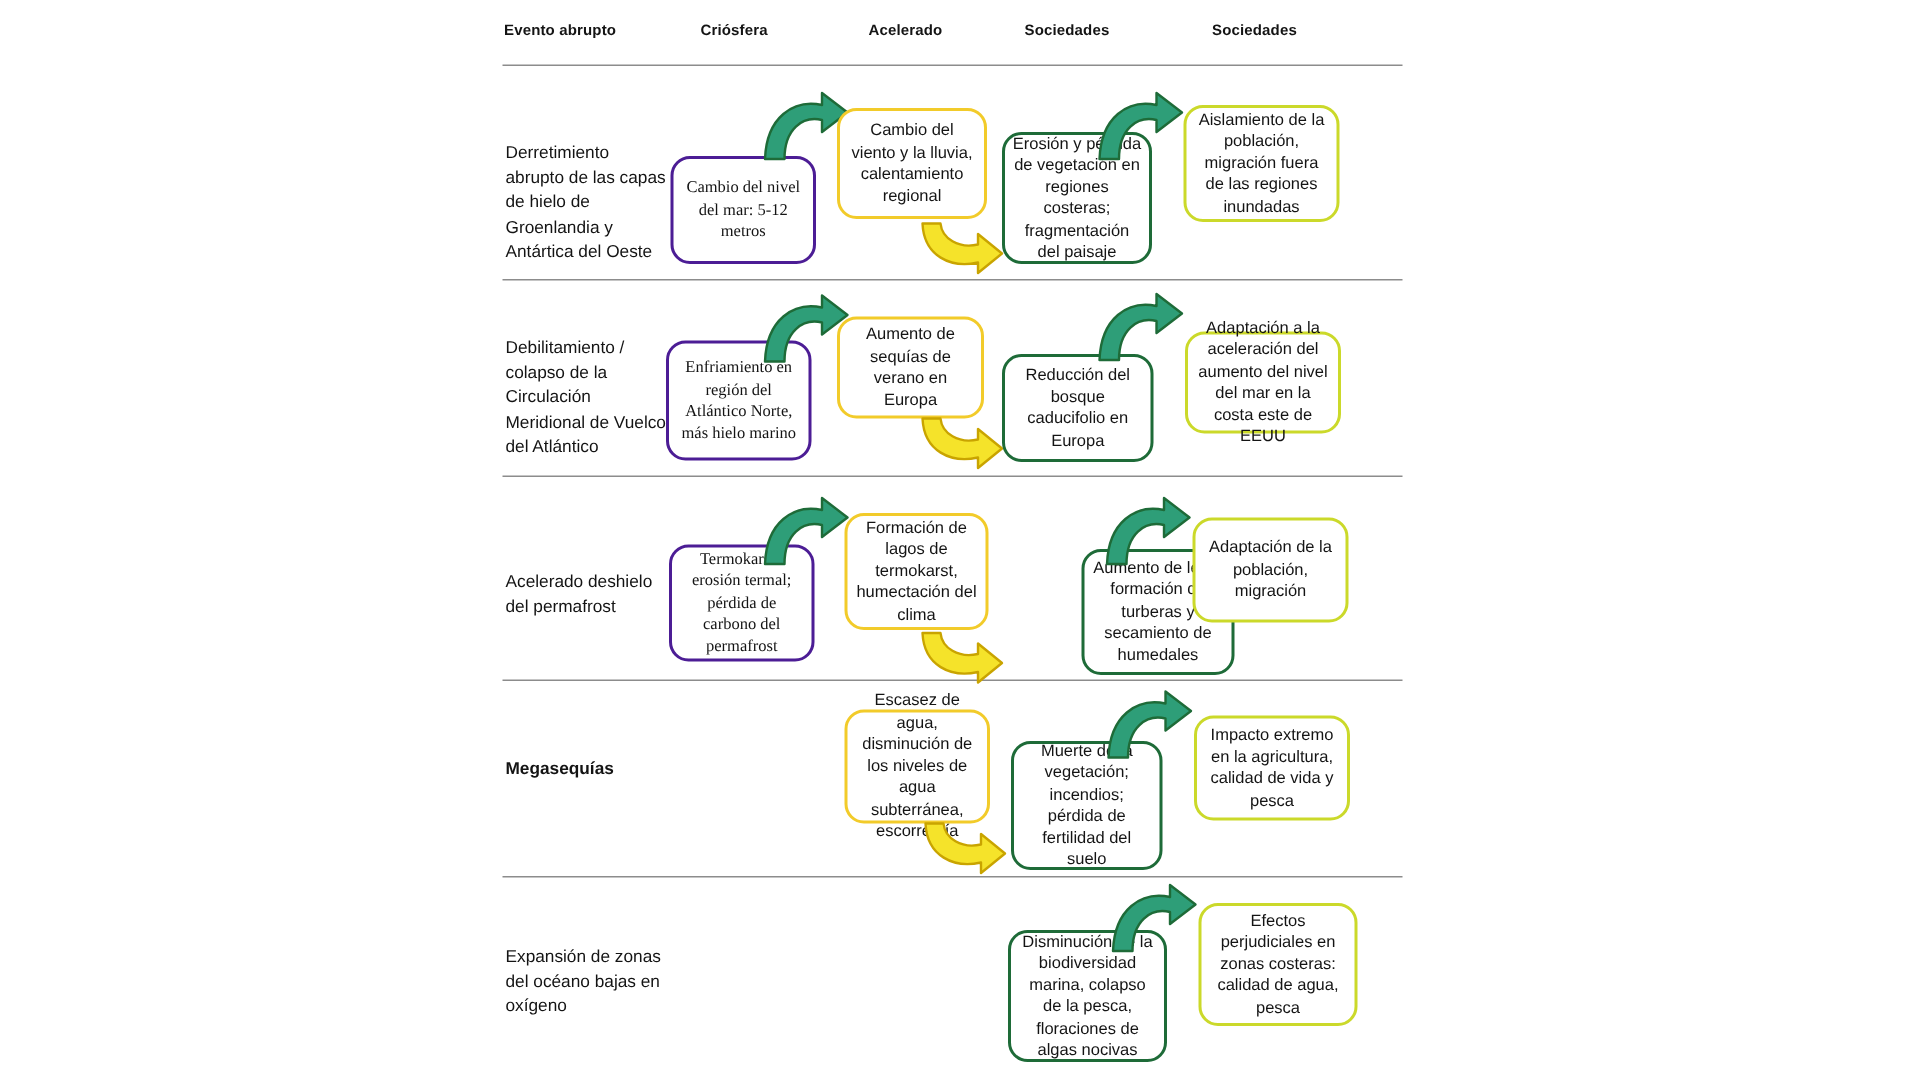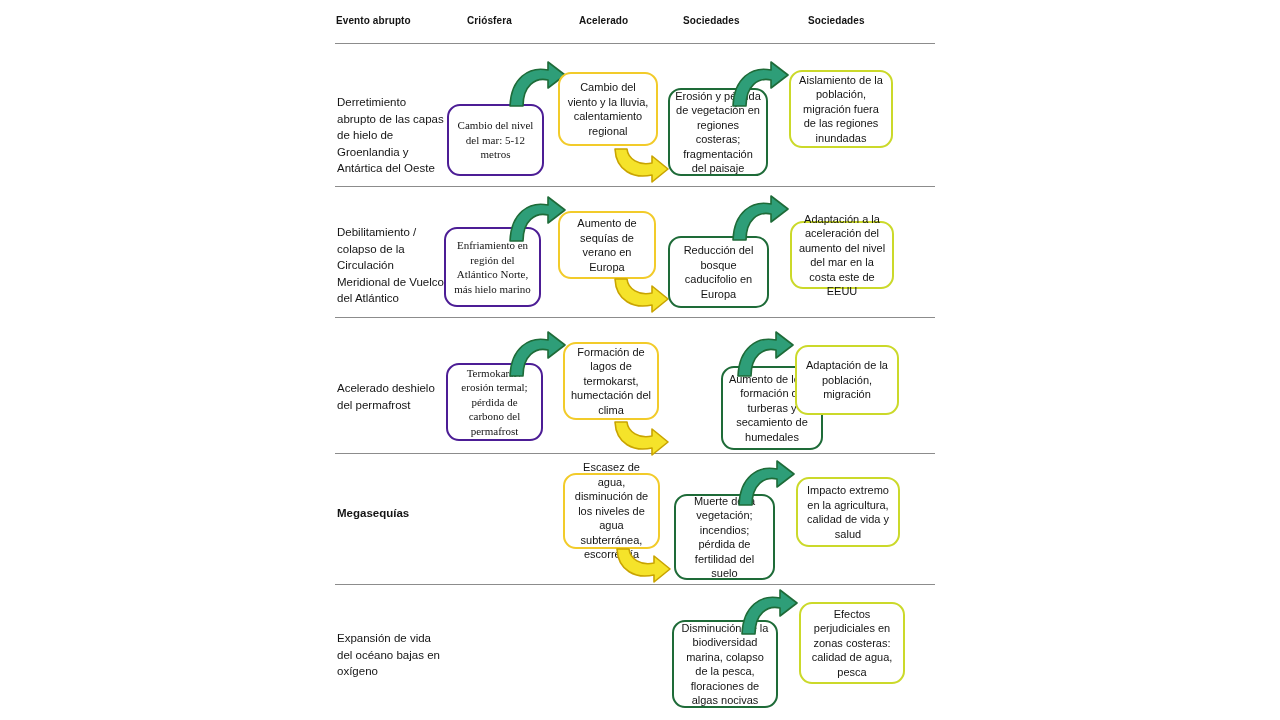--- a/index.html
+++ b/index.html
@@ -186,23 +186,23 @@
   </div>
 
   <div class="node eco" style="left:674px; top:494px; width:101px; height:86px;">Muerte de la vegetación; incendios; pérdida de fertilidad del suelo</div>
 
   <div class="arrow" style="left:732px; top:459px;">
     <svg width="66" height="50" viewBox="0 0 66 50">
       <path d="M7,46 C8,18 26,6 45,10 L45,2 L62,15 L45,28 L45,20 C32,17 20,26 20,46 Z" fill="#2e9e78" stroke="#1e6b38" stroke-width="1.6" stroke-linejoin="round"></path>
     </svg>
   </div>
 
-  <div class="node soc" style="left:796px; top:477px; width:104px; height:70px;">Impacto extremo en la agricultura, calidad de vida y salud</div>
-
-  <div class="event-label" style="left:337px; top:630px; width:112px;">Expansión de vida del océano bajas en oxígeno</div>
+  <div class="node soc" style="left:796px; top:477px; width:104px; height:70px;">Impacto extremo en la agricultura, calidad de vida y pesca</div>
+
+  <div class="event-label" style="left:337px; top:630px; width:112px;">Expansión de zonas del océano bajas en oxígeno</div>
 
   <div class="node eco" style="left:672px; top:620px; width:106px; height:88px;">Disminución de la biodiversidad marina, colapso de la pesca, floraciones de algas nocivas</div>
 
   <div class="arrow" style="left:735px; top:588px;">
     <svg width="66" height="50" viewBox="0 0 66 50">
       <path d="M7,46 C8,18 26,6 45,10 L45,2 L62,15 L45,28 L45,20 C32,17 20,26 20,46 Z" fill="#2e9e78" stroke="#1e6b38" stroke-width="1.6" stroke-linejoin="round"></path>
     </svg>
   </div>
 
   <div class="node soc" style="left:799px; top:602px; width:106px; height:82px;">Efectos perjudiciales en zonas costeras: calidad de agua, pesca</div>

